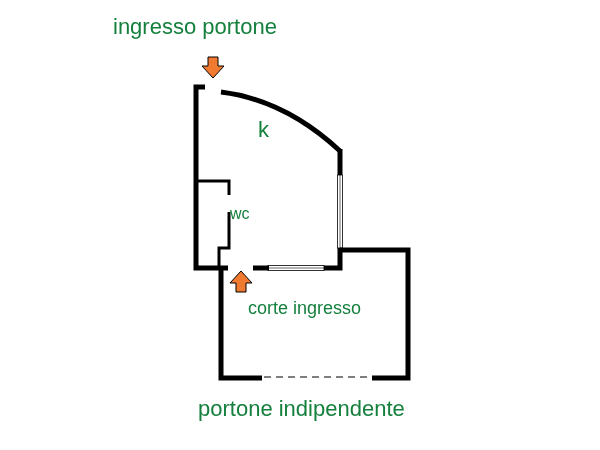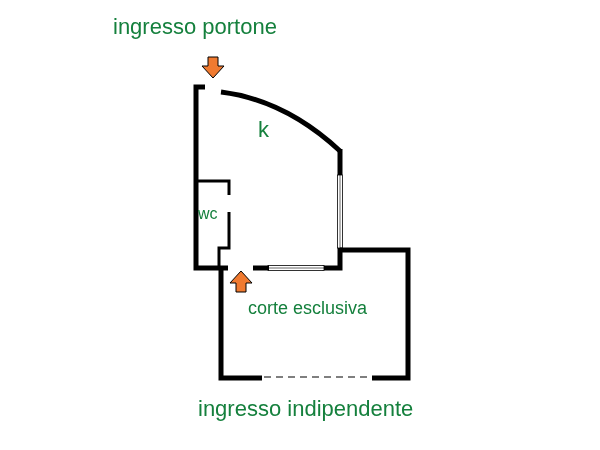--- a/index.html
+++ b/index.html
@@ -1,20 +1,20 @@
 <!DOCTYPE html>
 <html><head>
 <meta charset="utf-8">
 <style>
   html, body { margin:0; padding:0; background:#ffffff; }
   body { width:600px; height:450px; position:relative; overflow:hidden; font-family:"Liberation Sans", sans-serif; }
   .label { position:absolute; color:#15803d; white-space:nowrap; }
   #lbl-top { left:113px; top:14px; font-size:22px; }
   #lbl-k { left:258px; top:117px; font-size:22px; }
-  #lbl-wc { left:198px; top:205px; font-size:16px; }
+  #lbl-wc { left:198px; top:205px; font-size:16px;padding-left:32px; }
   #lbl-corte { left:248px; top:298px; font-size:18px; }
   #lbl-bottom { left:198px; top:396px; font-size:22px; }
   svg.plan { position:absolute; left:0; top:0; }
 </style>
 </head>
 <body>
 
 <svg class="plan" width="600" height="450" viewBox="0 0 600 450">
 
   <g>
@@ -51,14 +51,14 @@
     <path d="M208 57 L218 57 L218 66 L224 66 L213 78 L202 66 L208 66 Z" fill="#f07a30" stroke="#000" stroke-width="1"></path>
   </g>
   <g>
     <path d="M236 292 L246 292 L246 283 L252 283 L241 271 L230 283 L236 283 Z" fill="#f07a30" stroke="#000" stroke-width="1"></path>
   </g>
 </svg>
 
 <div class="label" id="lbl-top">ingresso portone</div>
 <div class="label" id="lbl-k">k</div>
 <div class="label" id="lbl-wc">wc</div>
-<div class="label" id="lbl-corte">corte esclusiva</div>
-<div class="label" id="lbl-bottom">ingresso indipendente</div>
+<div class="label" id="lbl-corte">corte ingresso</div>
+<div class="label" id="lbl-bottom">portone indipendente</div>
 
 </body></html>

